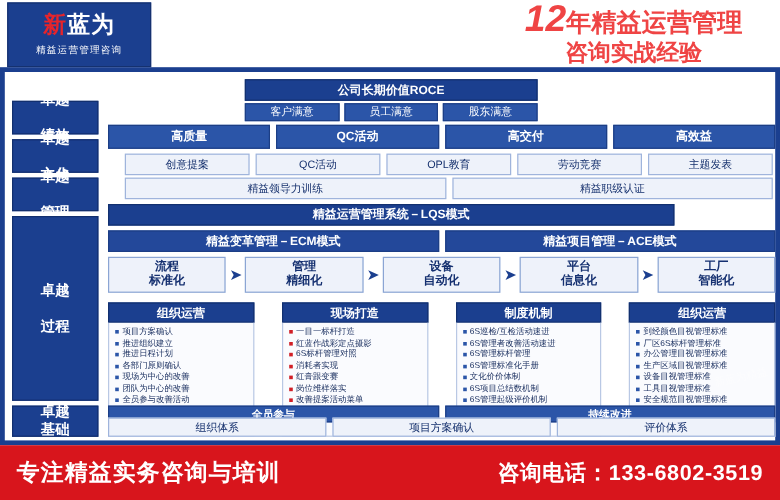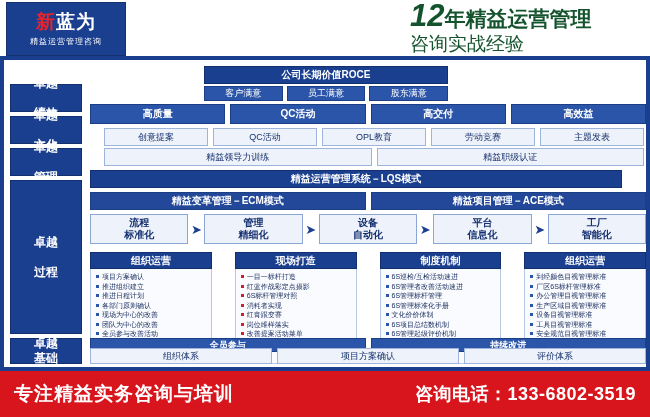--- a/index.html
+++ b/index.html
@@ -19,25 +19,25 @@
   .logo{
     position:absolute;left:6px;top:2px;width:118px;height:52px;
     background:#1b3f8f;border:1px solid #15316f;
     display:flex;flex-direction:column;align-items:center;justify-content:center;
   }
   .logo .lmain{color:#fff;font-size:19px;font-weight:bold;letter-spacing:1px;line-height:22px;}
   .logo .lmain .red{color:#e8242a;}
   .logo .lsub{color:#fff;font-size:8px;letter-spacing:1px;margin-top:3px;}
   .htitle{
     position:absolute;left:410px;top:2px;width:236px;height:52px;
-    color:#14532d;text-align:left;
+    color:#ef4444;text-align:center;
   }
   .htitle .l1{font-size:21px;font-weight:bold;line-height:27px;white-space:nowrap;}
   .htitle .l1 .num{font-size:31px;font-style:italic;font-weight:bold;}
-  .htitle .l2{font-size:19px;font-weight:normal;line-height:24px;white-space:nowrap;}
+  .htitle .l2{font-size:19px;font-weight:bold;line-height:24px;white-space:nowrap;}
 
   
   .frame{
     position:absolute;left:0;top:56px;width:650px;height:315px;
     background:#1b3f8f;
   }
   .inner{
     position:absolute;left:4px;top:4px;width:642px;height:307px;
     background:#ffffff;
   }
@@ -194,21 +194,21 @@
         <div class="cell light" style="flex:1">QC活动</div>
         <div class="cell light" style="flex:1">OPL教育</div>
         <div class="cell light" style="flex:1">劳动竞赛</div>
         <div class="cell light" style="flex:1">主题发表</div>
       </div>
       <div class="rowbox" style="left:100px;top:88px;width:540px;height:18px;">
         <div class="cell light" style="flex:1">精益领导力训练</div>
         <div class="cell light" style="flex:1">精益职级认证</div>
       </div>
 
-      <div class="bar" style="left:86px;top:110px;width:532px;height:18px;">精益运营管理系统－LQS模式</div>
+      <div class="bar" style="left:86px;top:110px;width:472px;height:18px;">精益运营管理系统－LQS模式</div>
       <div class="rowbox" style="left:86px;top:132px;width:556px;height:18px;">
         <div class="cell mid" style="flex:1">精益变革管理－ECM模式</div>
         <div class="cell mid" style="flex:1">精益项目管理－ACE模式</div>
       </div>
 
       <div class="arrowrow" style="top:154px;">
         <div class="abox">
           <span>流程</span>
           <span>标准化</span>
         </div>

